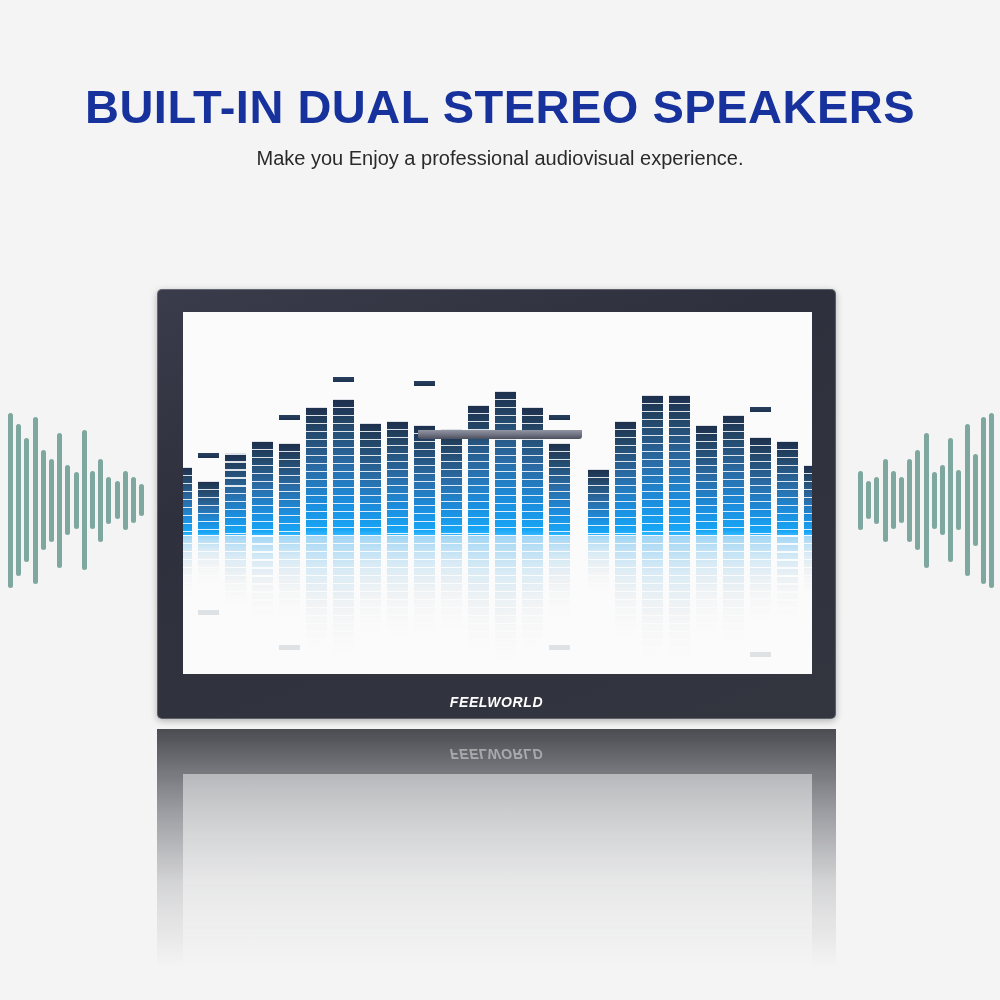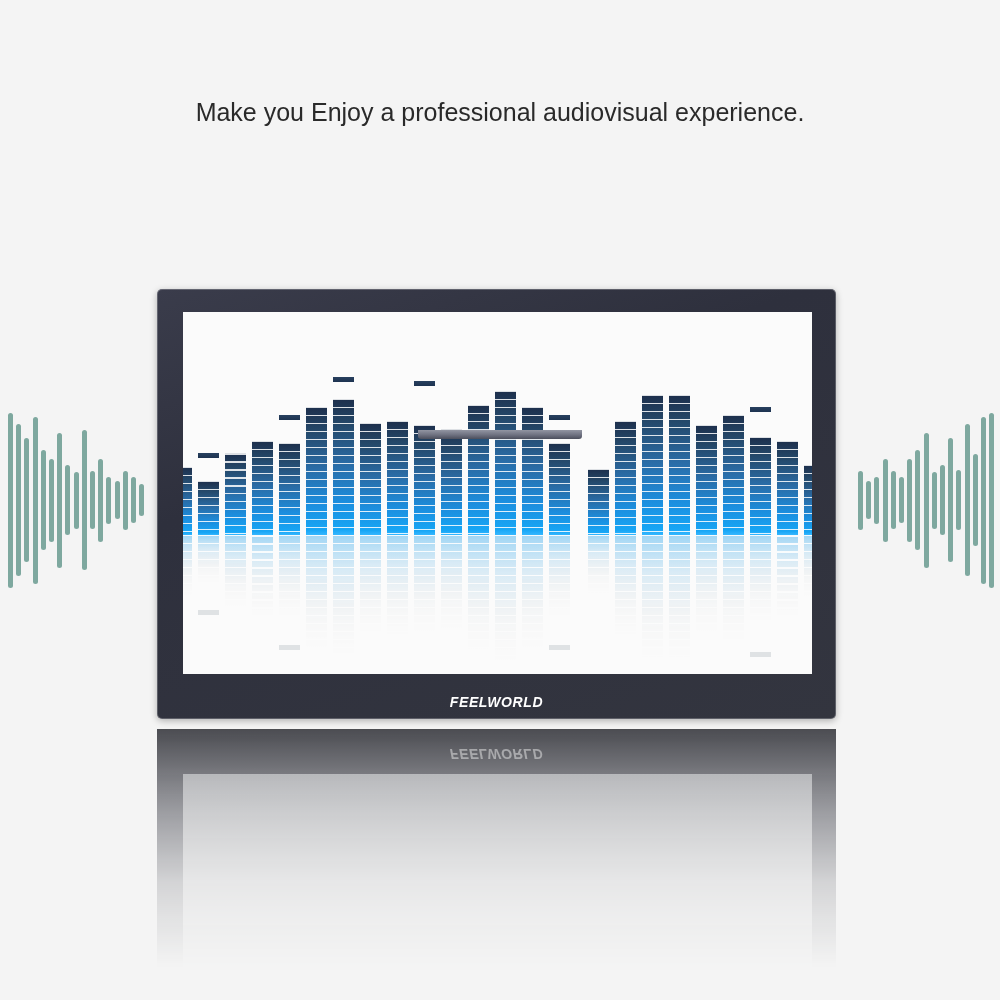--- a/index.html
+++ b/index.html
@@ -31,21 +31,21 @@
     font-size: 47px;
     font-weight: bold;
     letter-spacing: 0.5px;
     line-height: 1.05;
     white-space: nowrap;
   }
 
   #subhead {
     color: #2a2a2a;
     font-family: "Liberation Sans", sans-serif;
-    font-size: 25px;
+    font-size: 20px;
     font-weight: 400;
     margin-top: 16px;
     white-space: nowrap;
   }
 
   
   .waveform {
     position: absolute;
     top: 330px;
     height: 340px;
@@ -216,20 +216,21 @@
     font-weight: bold;
     font-style: italic;
     letter-spacing: 0.6px;
     transform: scaleY(-1);
   }
 </style>
 </head>
 <body>
 
 <div id="header-block">
+  <div id="headline">BUILT-IN DUAL STEREO SPEAKERS</div>
   <div id="subhead">Make you Enjoy a professional audiovisual experience.</div>
 </div>
 
 <div class="waveform" id="waveform-left">
     <div class="wave-bar" style="background: rgb(126, 168, 159); height: 175px; left: 8px; top: 82.5px;"></div>
     <div class="wave-bar" style="background: rgb(126, 168, 159); height: 152px; left: 16.2px; top: 94px;"></div>
     <div class="wave-bar" style="background: rgb(126, 168, 159); height: 124px; left: 24.4px; top: 108px;"></div>
     <div class="wave-bar" style="background: rgb(126, 168, 159); height: 167px; left: 32.6px; top: 86.5px;"></div>
     <div class="wave-bar" style="background: rgb(126, 168, 159); height: 100px; left: 40.8px; top: 120px;"></div>
     <div class="wave-bar" style="background: rgb(126, 168, 159); height: 83px; left: 49px; top: 128.5px;"></div>

